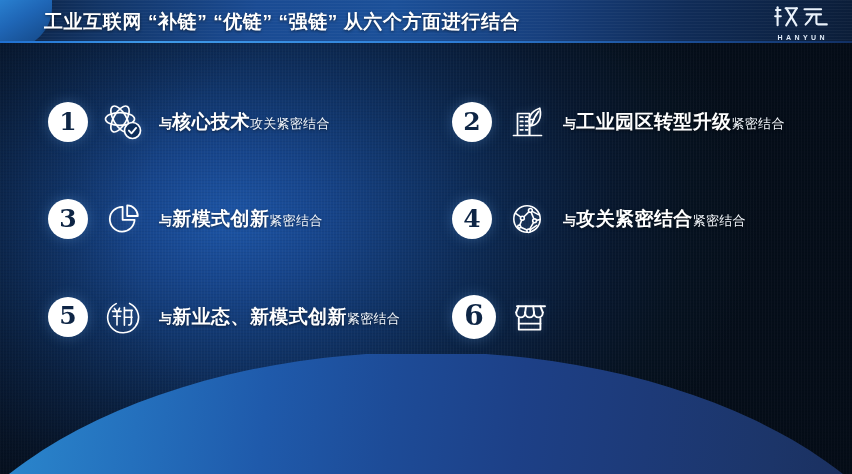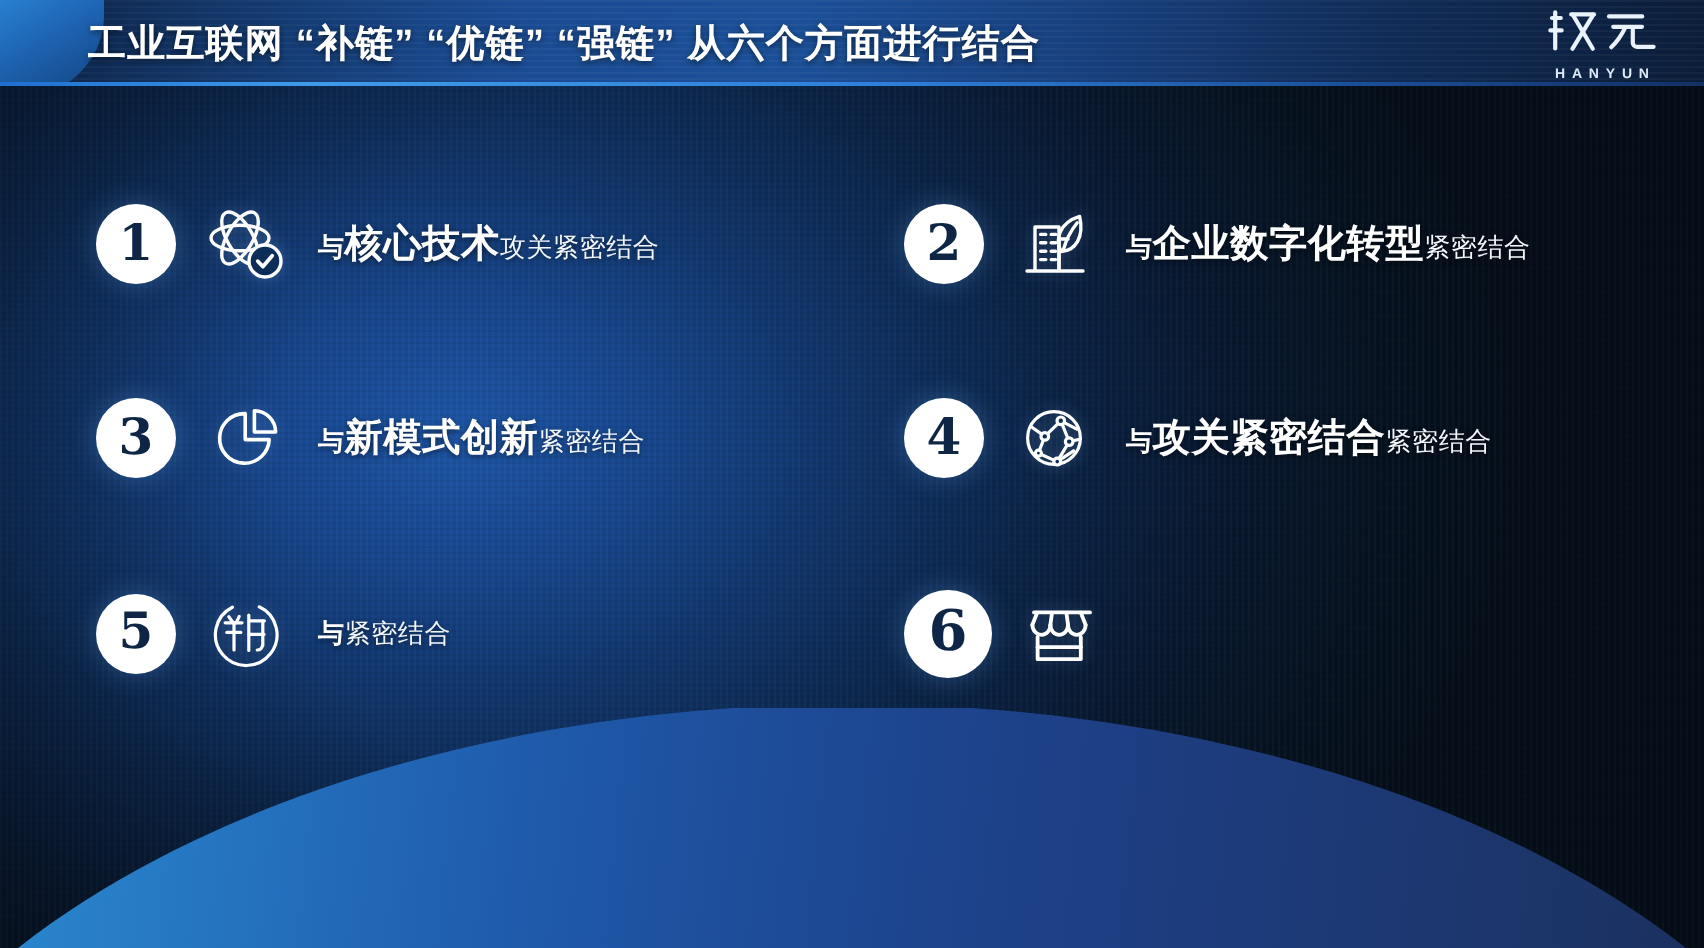--- a/index.html
+++ b/index.html
@@ -302,21 +302,21 @@
           <path d="M7.5 33.5 h28"></path>
           <path d="M11.5 33 V11.5 h12 V33"></path>
           <path d="M23.5 33 V17.5 h4.5"></path>
           <path d="M14.3 15.2 h2.6 M19.6 15.2 h2.2 M14.3 19.4 h2.6 M19.6 19.4 h2.2 M14.3 23.6 h2.6 M19.6 23.6 h2.2 M14.3 27.8 h2.6 M19.6 27.8 h2.2"></path>
           <path d="M33.8 6.2 C23.8 9.4 21.2 17.6 24.6 23.8 C31.8 23.4 36.2 16.4 33.8 6.2 Z"></path>
           <path d="M32.6 9.4 C29.2 13.6 26.8 18.6 25.6 23.2"></path>
         </svg>
       </div>
       <div class="label">
         <span class="lbl-pre">与</span>
-          <span class="lbl-strong">企业数字化转型</span>
+          <span class="lbl-strong">工业园区转型升级</span>
           <span class="lbl-post">紧密结合</span>
       </div>
     </div>
 
     <div class="item">
       <div class="badge">3</div>
       <div class="icon">
         <svg width="42" height="40" viewBox="0 0 42 40" fill="none" stroke="currentColor" stroke-width="1.8" stroke-linecap="round" stroke-linejoin="round">
           <path d="M20.6 7.8 A12.4 12.4 0 1 0 32.6 20.8 L20.6 20.8 Z"></path>
           <path d="M25.2 6.4 v10.6 h10.6 A10.7 10.7 0 0 0 25.2 6.4 Z"></path>
@@ -364,20 +364,21 @@
           <path d="M17 15.6 v13.4"></path>
           <path d="M24.4 11.6 v17.6"></path>
           <path d="M24.6 14.4 h7.6"></path>
           <path d="M24.6 21.2 h7.4"></path>
           <path d="M31.4 14.6 v12.2"></path>
           <path d="M31.2 26.8 c-.2 1.6 -1 2.2 -2.6 2.2"></path>
         </svg>
       </div>
       <div class="label">
         <span class="lbl-pre">与</span>
+          <span class="lbl-strong">新业态、新模式创新</span>
           <span class="lbl-post">紧密结合</span>
       </div>
     </div>
 
     <div class="item big">
       <div class="badge">6</div>
       <div class="icon">
         <svg width="46" height="40" viewBox="0 0 46 40" fill="none" stroke="currentColor" stroke-width="1.9" stroke-linecap="round" stroke-linejoin="round">
           <path d="M9 9.2 h28"></path>
           <path d="M8.2 15.4 C8.2 18.4 10.4 20.4 12.8 20.4 C15.2 20.4 17.2 18.4 17.2 15.4"></path>

